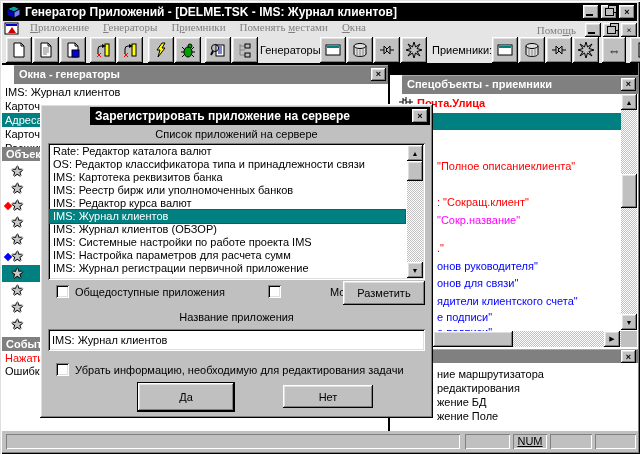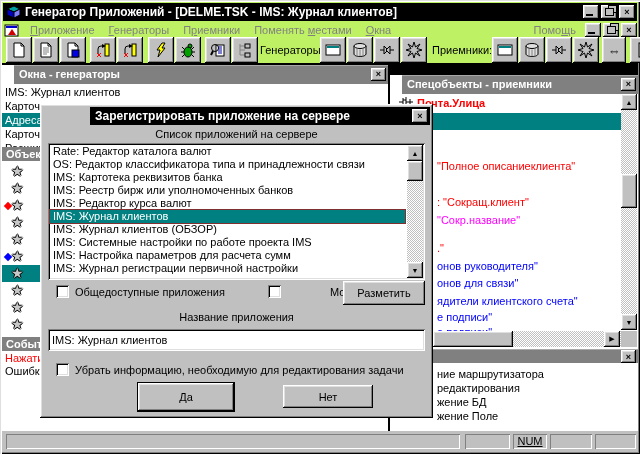--- a/index.html
+++ b/index.html
@@ -1,35 +1,35 @@
 <!DOCTYPE html>
 <html style="--sel: #008080;"><head>
 <meta charset="utf-8">
 <style>
   html,body{margin:0;padding:0;background:#555;}
-  .app{position:relative;width:640px;height:454px;background:#bef264;overflow:hidden;
+  .app{position:relative;width:640px;height:454px;background:#e5e5e5;overflow:hidden;
        font-family:"Liberation Sans",sans-serif;font-size:11px;color:#000;
        box-shadow:inset 1px 1px 0 #dfdfdf,inset 2px 2px 0 #fff,inset -1px -1px 0 #000,inset -2px -2px 0 #808080;}
   .b-out{background:#c0c0c0;box-shadow:inset -1px -1px 0 #000,inset 1px 1px 0 #fff,inset -2px -2px 0 #808080,inset 2px 2px 0 #dfdfdf;}
   .b-in{box-shadow:inset 1px 1px 0 #808080,inset -1px -1px 0 #fff,inset 2px 2px 0 #000,inset -2px -2px 0 #dfdfdf;}
   .b-in-thin{box-shadow:inset 1px 1px 0 #808080,inset -1px -1px 0 #fff;}
 
   
   .titlebar{position:absolute;left:3px;top:3px;right:3px;height:18px;background:#000;color:#fff;display:flex;align-items:center;}
   .titlebar .ticon{width:16px;height:14px;margin:0 3px;flex:0 0 auto;}
   .titlebar .title{font-weight:bold;font-size:12px;white-space:nowrap;overflow:hidden;}
   .winbtns{margin-left:auto;display:flex;gap:2px;padding-right:2px;}
   .winbtn{width:16px;height:14px;display:flex;align-items:center;justify-content:center;font-size:9px;font-weight:bold;color:#000;position:relative;}
   .ico-min{position:absolute;left:3px;bottom:3px;width:7px;height:2px;background:#000;}
   .ico-res{position:relative;width:7px;height:6px;border:1px solid #000;background:#c0c0c0;}
   .ico-res::before{content:"";position:absolute;left:2px;top:-4px;width:7px;height:6px;border:1px solid #000;background:#c0c0c0;}
   .ico-res::after{content:"";position:absolute;left:-1px;top:-1px;width:7px;height:6px;background:#c0c0c0;border:1px solid #000;}
 
   
-  .menubar{position:absolute;left:3px;top:21px;right:3px;height:17px;display:flex;align-items:center;color:#808080;}
+  .menubar{position:absolute;left:3px;top:21px;right:3px;height:17px;display:flex;color:#808080;font-family:Liberation Serif, serif;}
   .mdiicon{width:15px;height:14px;margin:0 4px 0 1px;}
   .menu-item{padding:1px 7px;white-space:nowrap;}
   .menu-item u{text-decoration:underline;}
   .menu-right{margin-left:auto;display:flex;align-items:center;gap:2px;}
 
   
   .toolbar{position:absolute;left:2px;top:37px;width:636px;height:26px;}
   .tbtn{position:absolute;top:0;width:26px;height:26px;display:flex;align-items:center;justify-content:center;}
   .tlabel{position:absolute;top:7px;color:#000;}
   .tbtn svg{display:block;}
@@ -384,21 +384,21 @@
       <div id="lb-items">
           <div class="lb-item" style="top: 2px;">Rate: Редактор каталога валют</div>
           <div class="lb-item" style="top: 15px;">OS: Редактор классификатора типа и принадлежности связи</div>
           <div class="lb-item" style="top: 28px;">IMS: Картотека реквизитов банка</div>
           <div class="lb-item" style="top: 41px;">IMS: Реестр бирж или уполномоченных банков</div>
           <div class="lb-item" style="top: 54px;">IMS: Редактор курса валют</div>
           <div class="lb-item sel" style="top: 67px;">IMS: Журнал клиентов</div>
           <div class="lb-item" style="top: 80px;">IMS: Журнал клиентов (ОБЗОР)</div>
           <div class="lb-item" style="top: 93px;">IMS: Системные настройки по работе проекта IMS</div>
           <div class="lb-item" style="top: 106px;">IMS: Настройка параметров для расчета сумм</div>
-          <div class="lb-item" style="top: 119px;">IMS: Журнал регистрации первичной настройки</div>
+          <div class="lb-item" style="top: 119px;">IMS: Журнал регистрации первичной приложение</div>
         </div>
       <div class="lb-scroll sb-track">
         <span class="sb-btn b-out" style="left:0;top:0;">▲</span>
         <span class="sb-thumb b-out" style="left:0;top:16px;width:16px;height:20px;"></span>
         <span class="sb-btn b-out" style="left:0;bottom:0;">▼</span>
       </div>
     </div>
 
     <span class="checkbox b-in" style="left:16px;top:181px;"></span>
     <span class="cb-label" style="left:35px;top:182px;">Общедоступные приложения</span>

